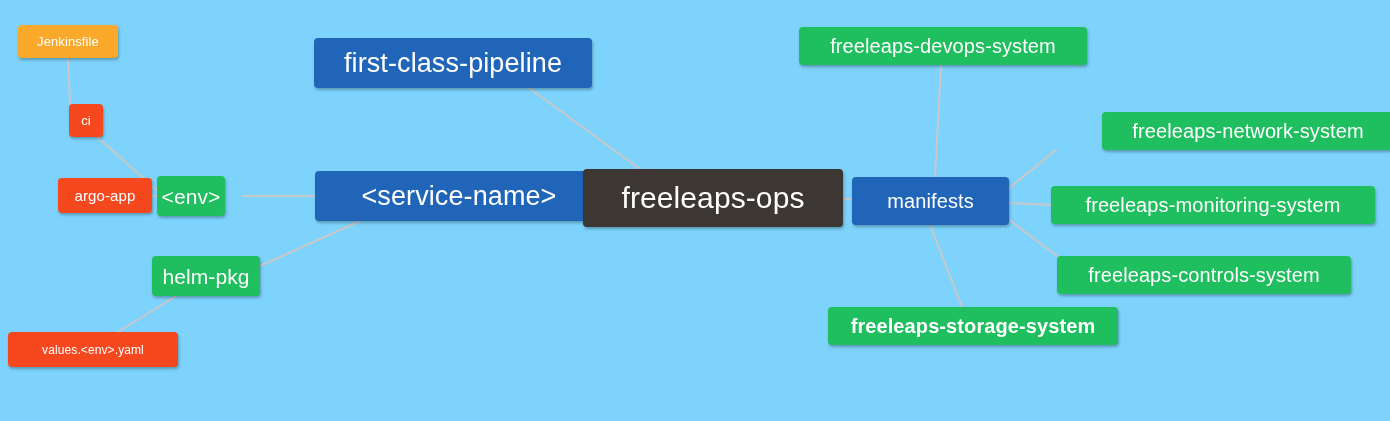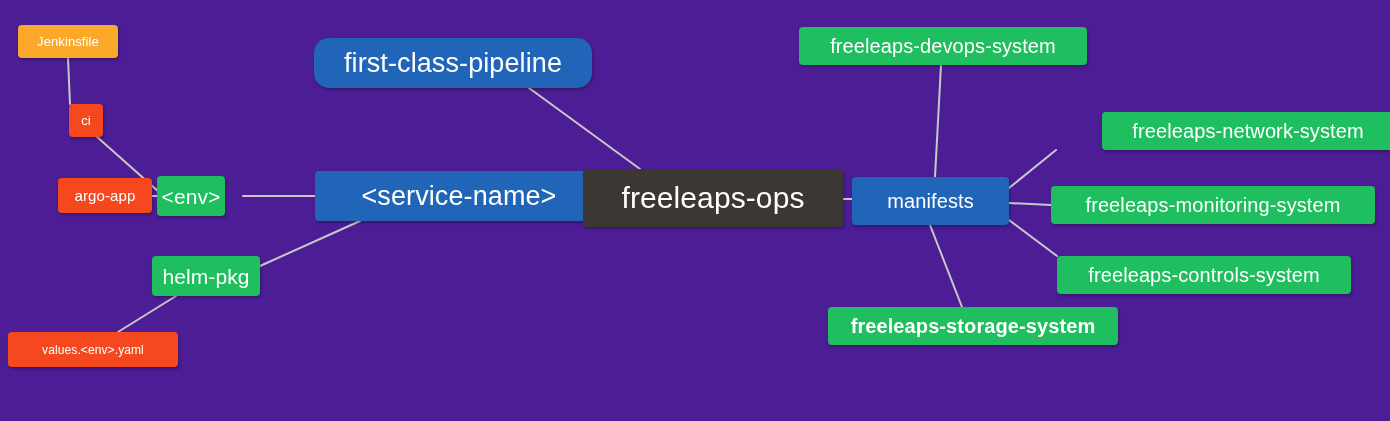--- a/index.html
+++ b/index.html
@@ -10,21 +10,21 @@
   body {
     width: 1390px;
     height: 421px;
     font-family: "Liberation Sans", sans-serif;
     overflow: hidden;
   }
   #canvas {
     position: relative;
     width: 1390px;
     height: 421px;
-    background: #4c1d95;
+    background: #7dd3fc;
   }
   #edges {
     position: absolute;
     left: 0;
     top: 0;
     width: 1390px;
     height: 421px;
     pointer-events: none;
   }
   .node {
@@ -78,21 +78,21 @@
       </div>
       <div class="node" style="left: 157px; top: 176px; width: 68px; height: 40px; background: rgb(31, 190, 94); font-size: 21px;">
         <span class="node-label">&lt;env&gt;</span>
       </div>
       <div class="node" style="left: 152px; top: 256px; width: 108px; height: 40px; background: rgb(31, 190, 94); font-size: 21px;">
         <span class="node-label">helm-pkg</span>
       </div>
       <div class="node" style="left: 8px; top: 332px; width: 170px; height: 35px; background: rgb(245, 72, 31); font-size: 12px; align-items: center;">
         <span class="node-label">values.&lt;env&gt;.yaml</span>
       </div>
-      <div class="node" style="left: 314px; top: 38px; width: 278px; height: 50px; background: rgb(32, 101, 184); font-size: 27px; border-radius: 15px;">
+      <div class="node" style="left: 314px; top: 38px; width: 278px; height: 50px; background: rgb(32, 101, 184); font-size: 27px;">
         <span class="node-label">first-class-pipeline</span>
       </div>
       <div class="node" style="left: 315px; top: 171px; width: 288px; height: 50px; background: rgb(32, 101, 184); font-size: 27px;">
         <span class="node-label">&lt;service-name&gt;</span>
       </div>
       <div class="node" style="left: 583px; top: 169px; width: 260px; height: 58px; background: rgb(60, 55, 51); font-size: 30px;">
         <span class="node-label">freeleaps-ops</span>
       </div>
       <div class="node" style="left: 852px; top: 177px; width: 157px; height: 48px; background: rgb(32, 101, 184); font-size: 20px;">
         <span class="node-label">manifests</span>

